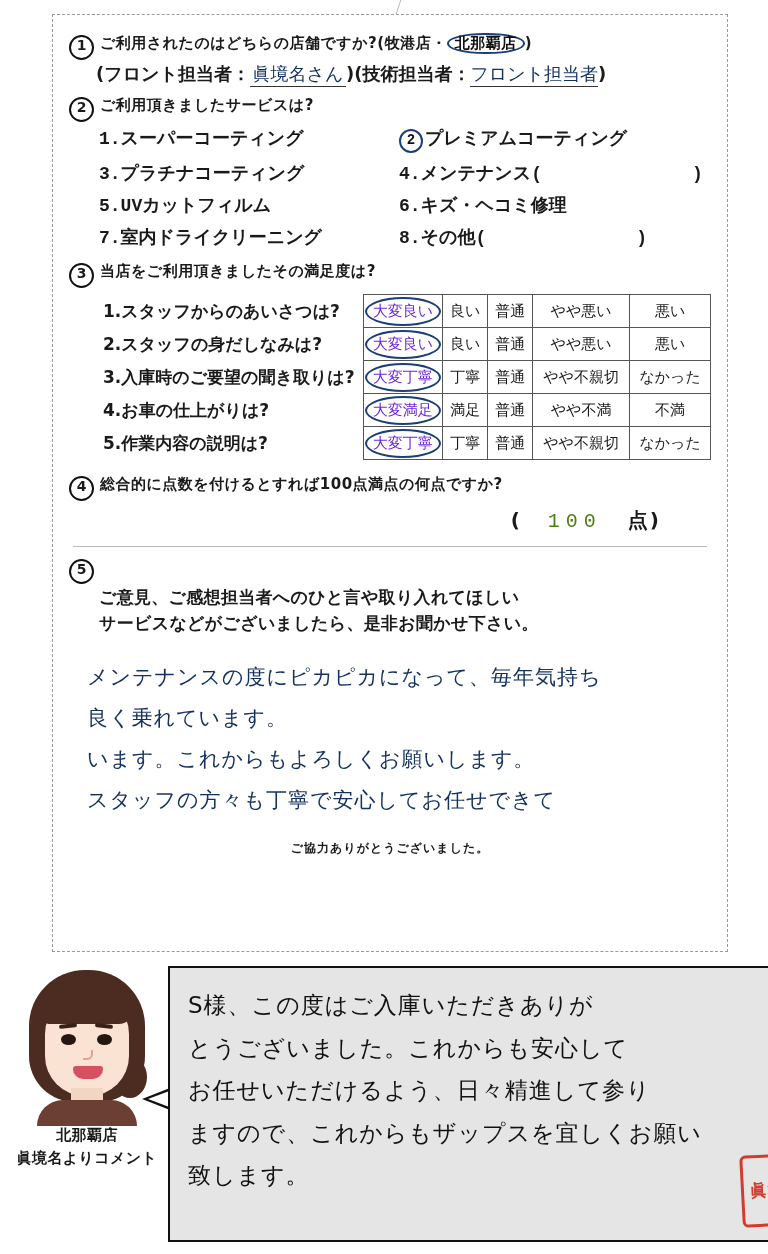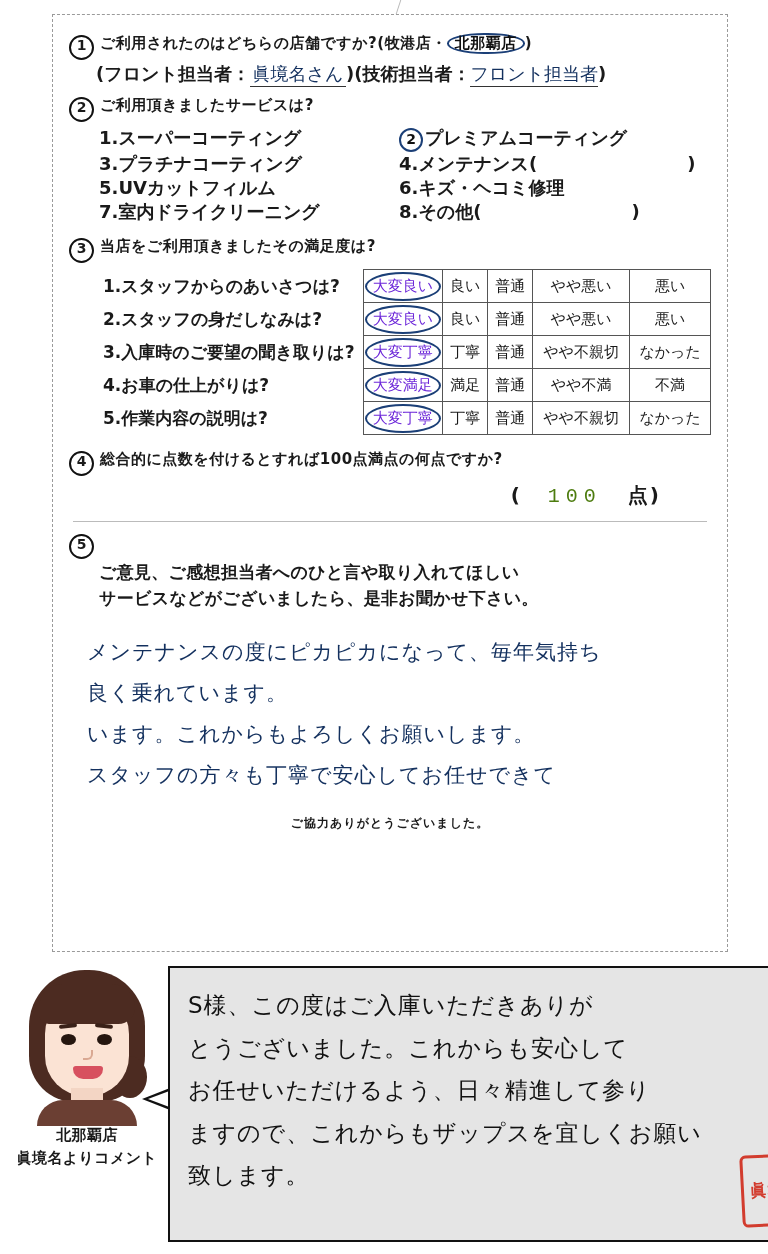--- a/index.html
+++ b/index.html
@@ -85,23 +85,24 @@
     min-width: 96px;
     text-align: center;
     font-weight: normal;
   }
 
   
   .opts {
     margin: 4px 0 0 30px;
     display: grid;
     grid-template-columns: 300px 1fr;
-    row-gap: 0;
+    row-gap: 8px;
     font-size: 18px;
     font-weight: bold;
+    font-family: Liberation Mono, monospace;
   }
   .opt { white-space: nowrap; position: relative; }
   .opt .paren-space { display: inline-block; width: 150px; border: 0; }
 
   .circled-num {
     display: inline-block;
     border: 2px solid #1b3f77;
     border-radius: 50%;
     width: 20px;
     height: 20px;

